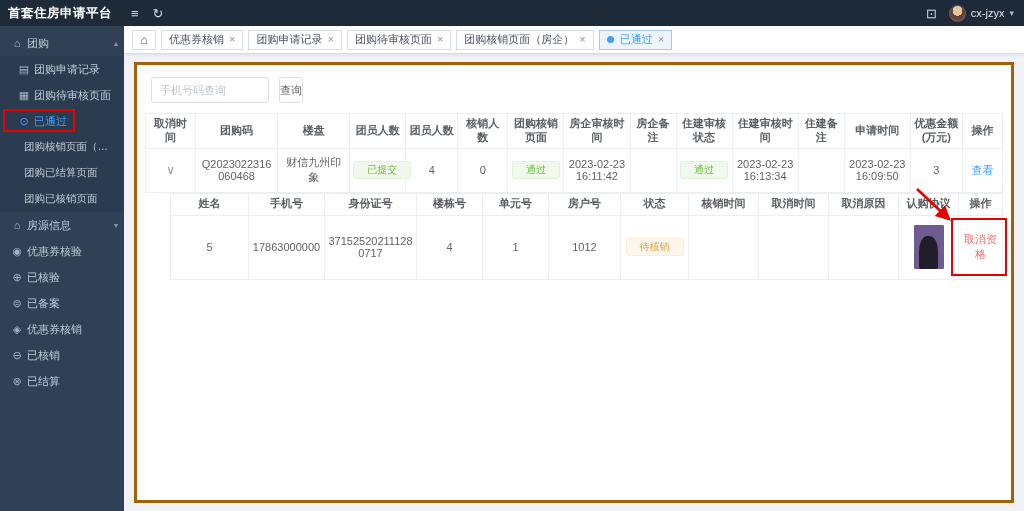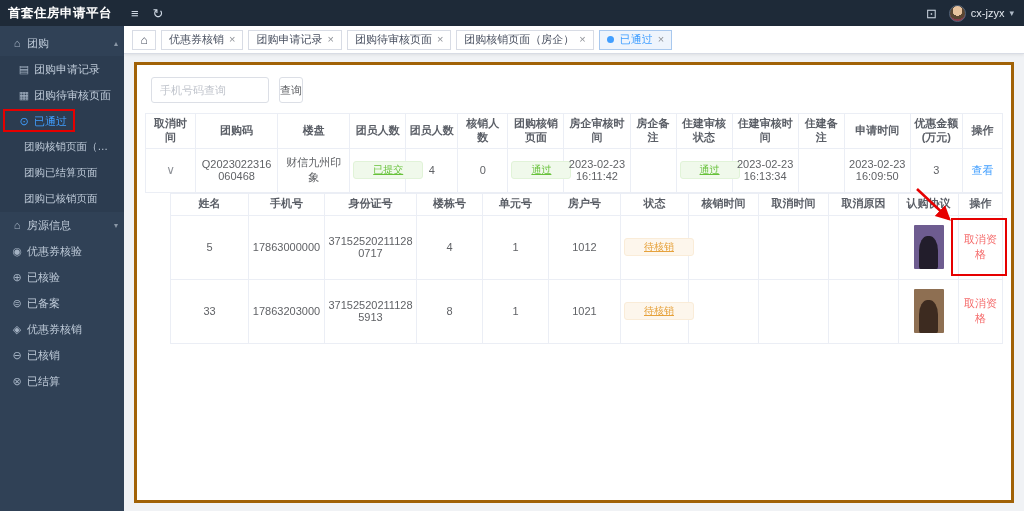--- a/index.html
+++ b/index.html
@@ -50,21 +50,21 @@
   .btn { height:26px; padding:0 0; border:1px solid #dcdfe6; border-radius:3px; background:#fff; font-size:11px; color:#606266; cursor:pointer; }
 
   table { border-collapse:collapse; table-layout:fixed; width:100%; }
   th,td { border:1px solid #ebeef5; font-size:11px; text-align:center; padding:3px 3px; word-break:break-all; color:#606266; vertical-align:middle; }
   th { color:#5a5e66; font-weight:bold; background:#fff; height:34px; line-height:1.25; }
   .main-table td { height:44px; }
   .sub-wrap { margin-left:25px; }
   .sub-table th { height:22px; }
   .sub-table td { height:64px; }
 
-  .tag { display:inline-block; font-size:10px; line-height:16px; padding:0 19px; border-radius:3px; white-space:nowrap;text-decoration:underline; }
+  .tag { display:inline-block; font-size:10px; line-height:16px; padding:0 13px; border-radius:3px; white-space:nowrap; }
   .tag-green { color:#67c23a; background:#f0f9eb; border:1px solid #e1f3d8; }
   .tag-orange { color:#e6a23c; background:#fdf6ec; border:1px solid #faecd8; }
 
   .link { cursor:pointer; font-size:11px; text-decoration:none; }
   .link-blue { color:#409eff; }
   .link-red { color:#f56c6c; }
 
   .expand-arrow { color:#909399; font-size:12px; cursor:pointer; }
 
   .photo { width:30px; height:44px; margin:0 auto; position:relative; overflow:hidden; border-radius:1px; cursor:pointer; }
@@ -289,38 +289,20 @@
                   <td></td>
                   <td></td>
                   <td></td>
                   <td>
                       <div class="photo" style="background: rgb(110, 92, 144);">
                         <div class="figure" style="background: rgb(34, 29, 43);"></div>
                       </div>
                     </td>
                   <td><a class="link link-red">取消资格</a></td>
                 </tr>
-                <tr>
-                  <td>33</td>
-                  <td>17863203000</td>
-                  <td>371525202111285913</td>
-                  <td>8</td>
-                  <td>1</td>
-                  <td>1021</td>
-                  <td><span class="tag tag-orange">待核销</span></td>
-                  <td></td>
-                  <td></td>
-                  <td></td>
-                  <td>
-                      <div class="photo" style="background: rgb(142, 111, 82);">
-                        <div class="figure" style="background: rgb(61, 43, 32);"></div>
-                      </div>
-                    </td>
-                  <td><a class="link link-red">取消资格</a></td>
-                </tr>
               </tbody>
             </table>
           </div>
 
         </div>
       </div>
     </div>
   </div>
 
   <div class="anno anno-sidebar"></div>

